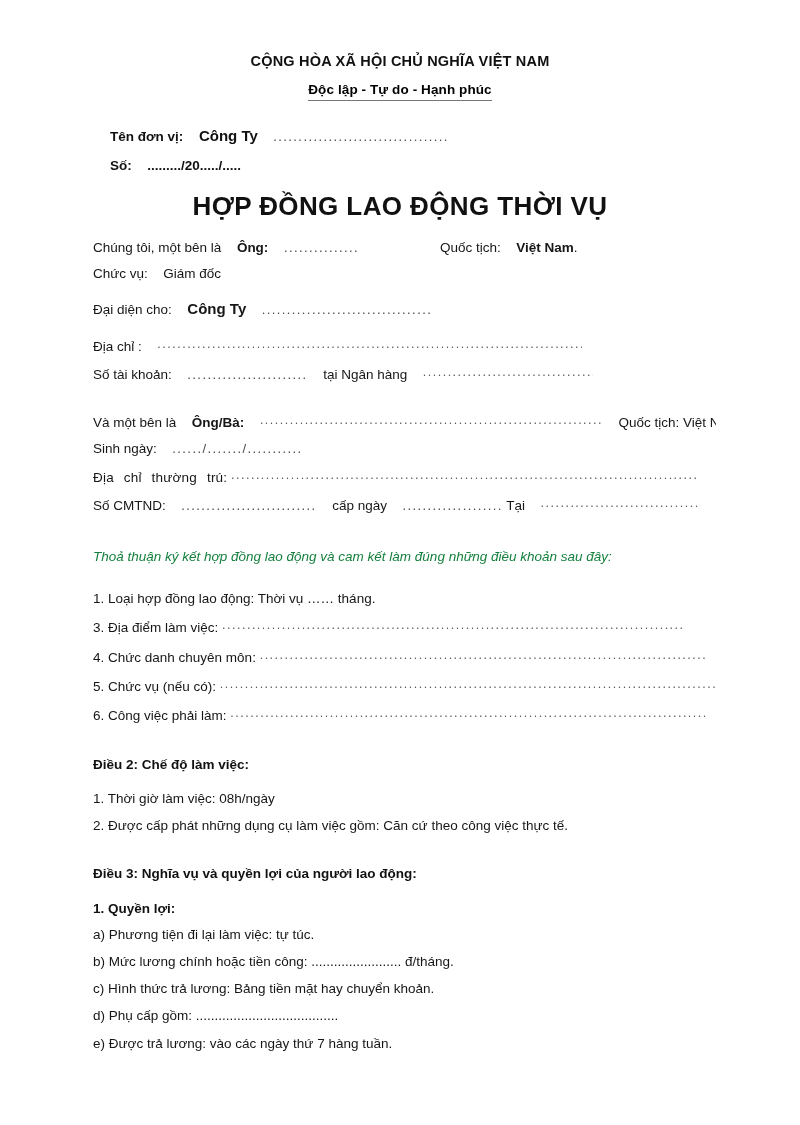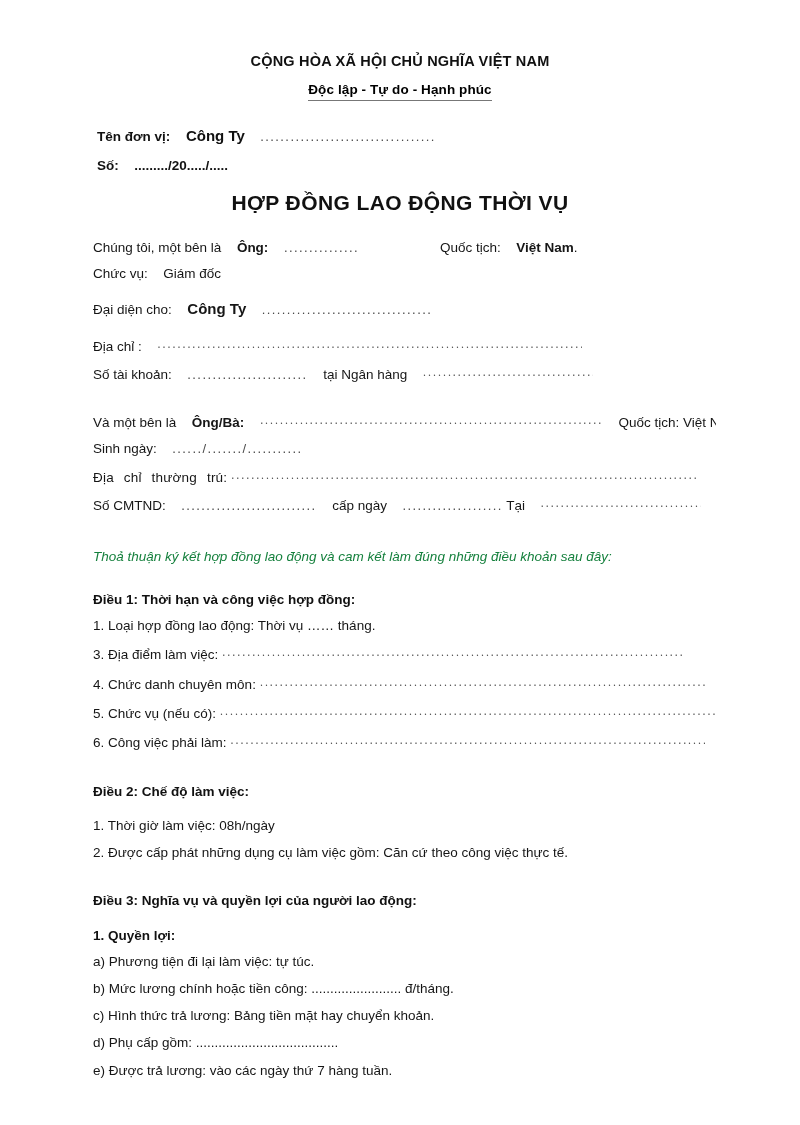--- a/index.html
+++ b/index.html
@@ -52,21 +52,21 @@
     font-weight: bold;
     color: #000000;
     padding-bottom: 3px;
     border-bottom: 1.6px solid #777;
     letter-spacing: 0.1px;
   }
 
   
   .org-block {
     position: absolute;
-    left: 97px;
+    left: 110px;
     top: 128px;
     width: 640px;
   }
   .org-line {
     font-size: 13.5px;
     line-height: 1.0;
     margin-bottom: 15px;
     white-space: nowrap;
     color: #111;
   }
@@ -83,21 +83,21 @@
     font-size: 13px;
   }
 
   
   .main-title {
     position: absolute;
     left: 0;
     top: 191px;
     width: 800px;
     text-align: center;
-    font-size: 21px;
+    font-size: 26px;
     font-weight: bold;
     letter-spacing: 0.4px;
     color: #111;
   }
 
   
   .body-area {
     position: absolute;
     left: 93px;
     top: 241px;
@@ -290,21 +290,20 @@
       <span class="gap-sm"></span>
       <span class="fill" style="width:160px">..............................................................................................................................</span>
     </div>
 
     <div class="spacer-24"></div>
 
     <div class="italic-note">Thoả thuận ký kết hợp đồng lao động và cam kết làm đúng những điều khoản sau đây:</div>
 
     <div class="spacer-16"></div>
 
-    <div class="article-head">Điều 1: Thời hạn và công việc hợp đồng:</div>
 
     <div class="item">
       <span>1. Loại hợp đồng lao động: Thời vụ ……  tháng.</span>
     </div>
 
 
     <div class="item">
       <span>3. Địa điểm làm việc:</span>
       <span class="fill" style="width:463px">..............................................................................................................................</span>
     </div>

